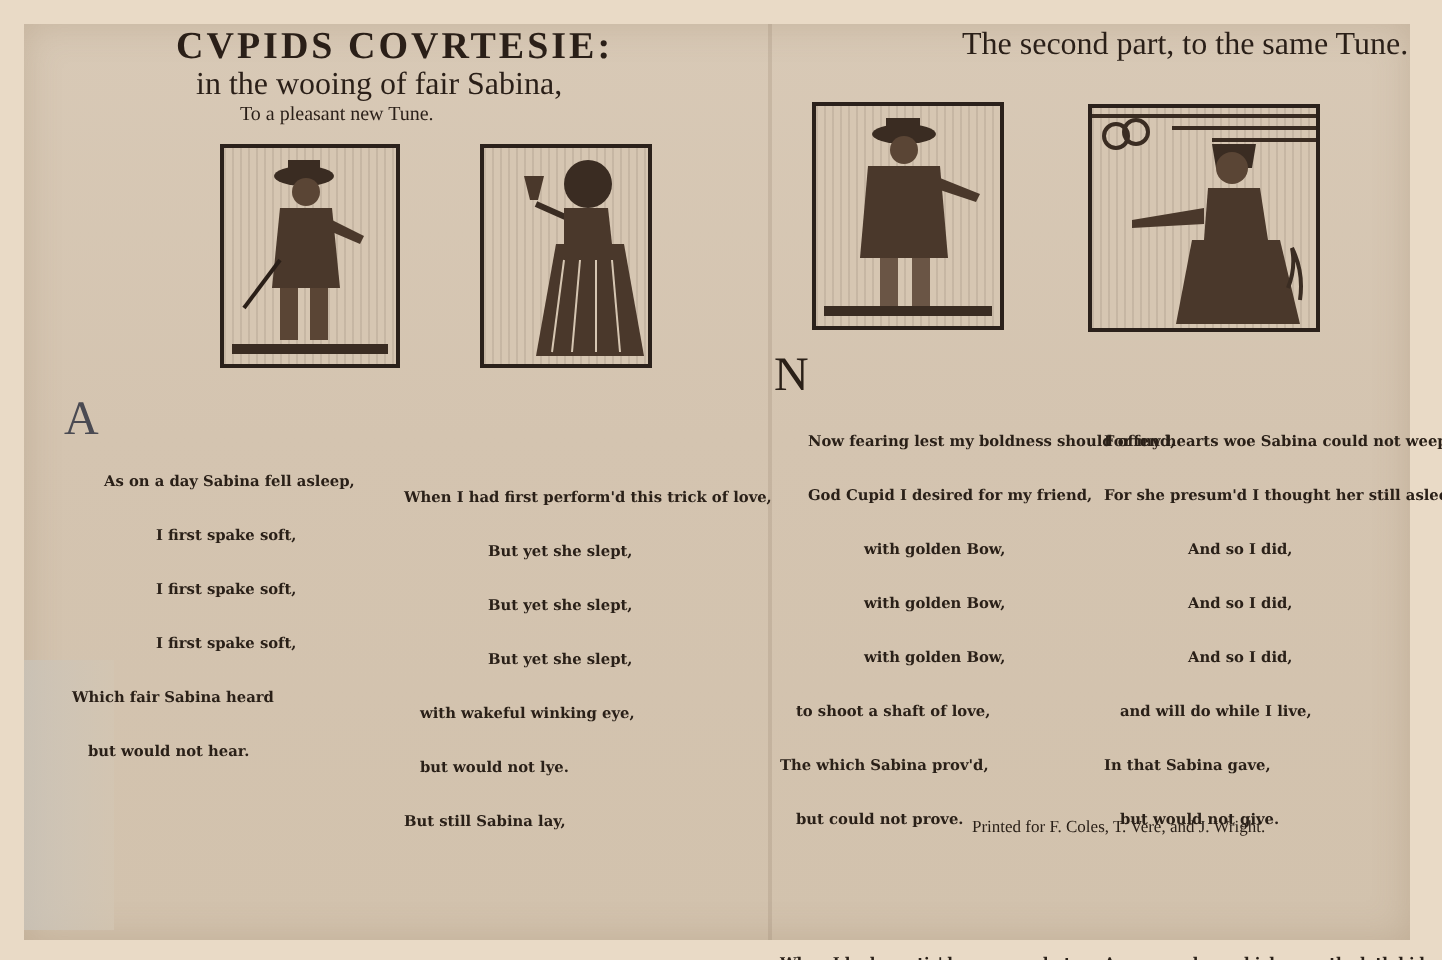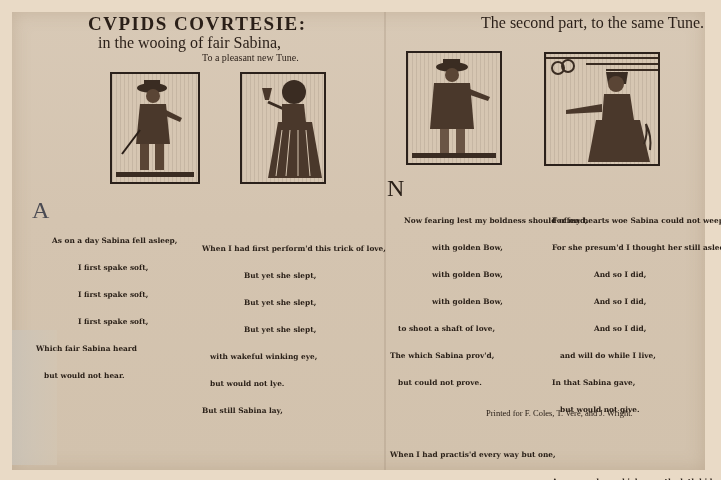--- a/index.html
+++ b/index.html
@@ -21,21 +21,21 @@
   .fold {
     position:absolute; left:384px; top:12px; width:2px; height:458px;
     background:rgba(150,130,110,0.25);
   }
   .title {
     position:absolute; left:88px; top:14px; width:240px;
     font-family:"Liberation Serif", serif; color:#2a1f18;
   }
   .title .main { font-size:19px; letter-spacing:1.5px; font-weight:bold; line-height:20px; }
   .title .sub { font-size:16px; line-height:18px; margin-left:10px; }
-  .title .tune { font-size:10px; margin-left:114px; line-height:12px; }
+  .title .tune { font-size:10px; margin-left:32px; line-height:12px; }
   .title2 {
     position:absolute; left:481px; top:14px;
     font-family:"Liberation Serif", serif; font-size:16px; color:#2a1f18;
   }
   .woodcut {
     position:absolute; border:2px solid #2b211b;
     background:repeating-linear-gradient(90deg, rgba(60,45,35,0.10) 0 1px, transparent 1px 4px), #d6c6b2;
   }
   .woodcut svg { width:100%; height:100%; display:block; }
   .col {
@@ -165,20 +165,21 @@
     <span class="l i3">but would not lye.</span>
     <span class="l">But still Sabina lay,</span>
   </div>
   
   
 </div>
 
 <div class="col" style="left:390px;top:180px;">
   <div class="stanza">
     <span class="l" style="padding-left:14px">Now fearing lest my boldness should offend,</span>
+    <span class="l" style="padding-left:14px">God Cupid I desired for my friend,</span>
     <span class="l i1">with golden Bow,</span>
     <span class="l i1">with golden Bow,</span>
     <span class="l i1">with golden Bow,</span>
     <span class="l i3">to shoot a shaft of love,</span>
     <span class="l">The which Sabina prov'd,</span>
     <span class="l i3">but could not prove.</span>
   </div>
   <div class="stanza">
     <span class="l">When I had practis'd every way but one,</span>
     

